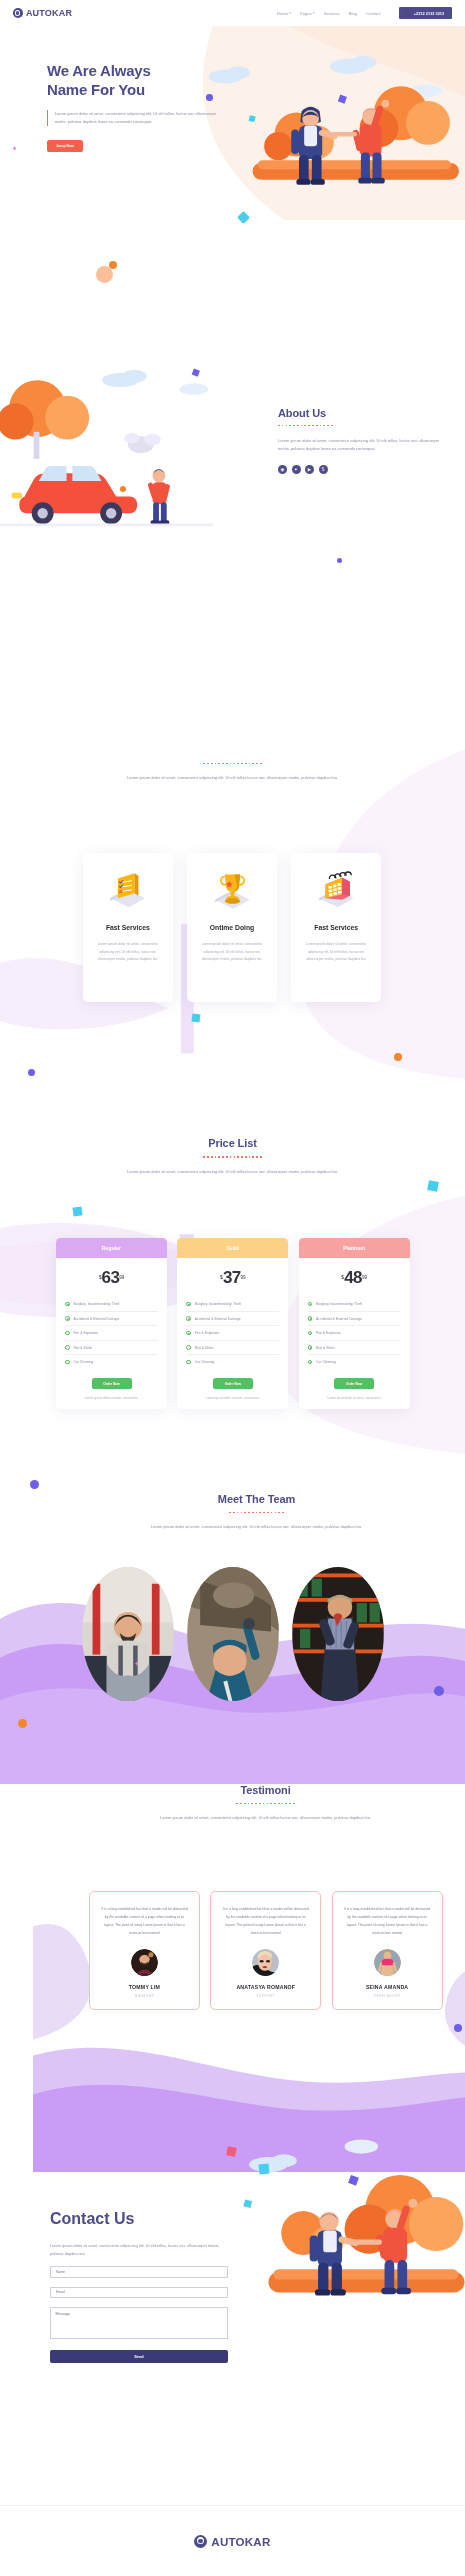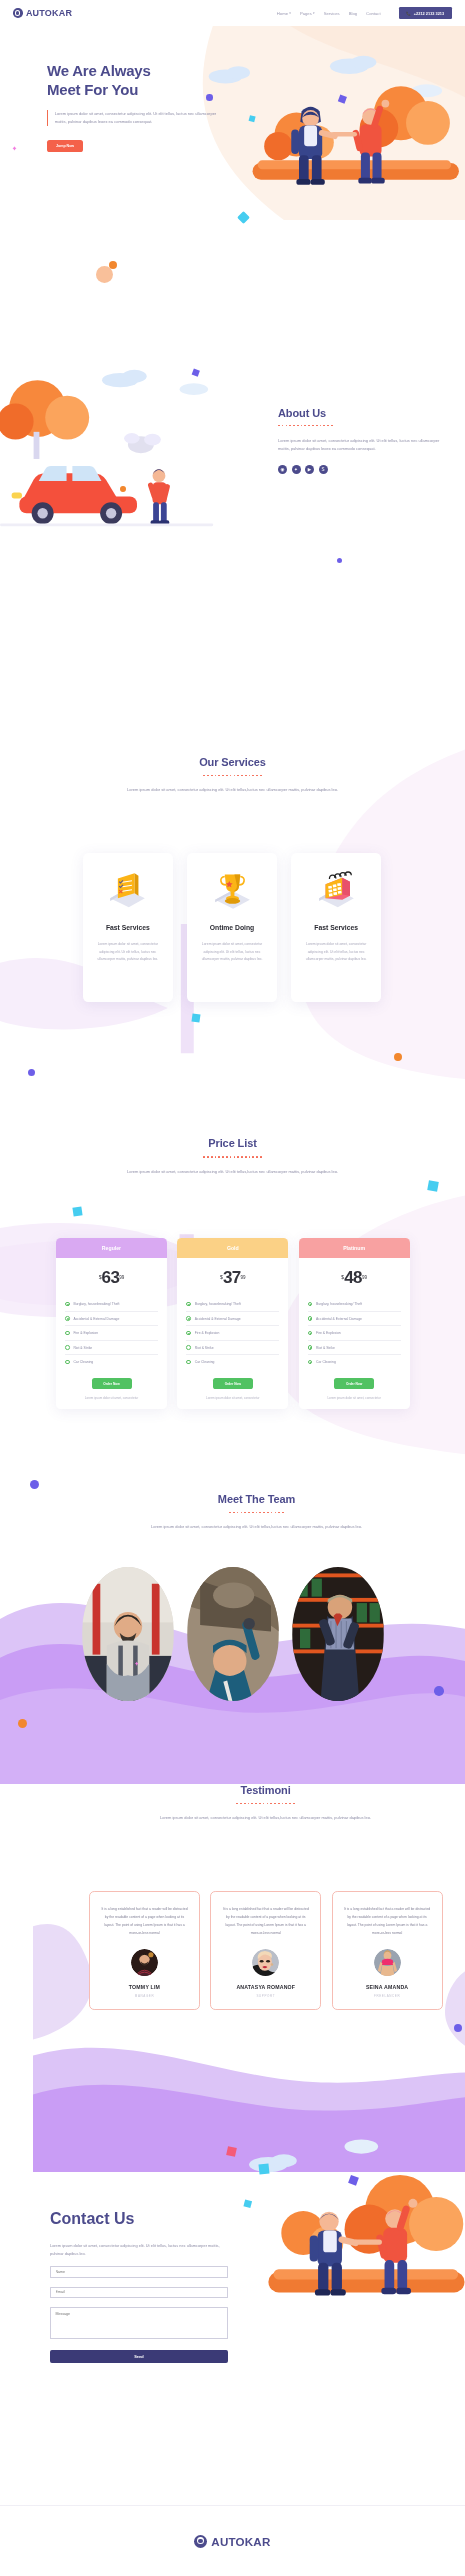--- a/index.html
+++ b/index.html
@@ -411,21 +411,21 @@
 
       <rect x="222" y="124" width="40" height="7" rx="3.5" fill="#f5b895"></rect>
 
       <rect x="236" y="66" width="11" height="11" fill="#6d5fe8" transform="rotate(20 236 66)"></rect>
       <rect x="96" y="98" width="9" height="9" fill="#46cdf0" transform="rotate(14 96 98)"></rect>
     </svg>
 
     <div class="hero-text">
       <div class="hero-title">
         <span>We Are Always</span><br>
-        <span>Meet For You</span>
+        <span>Name For You</span>
       </div>
       <div class="hero-body">
         <div class="hero-bar"></div>
         <div class="hero-desc">Lorem ipsum dolor sit amet, consectetur adipiscing elit. Ut elit tellus, luctus nec ullamcorper mattis, pulvinar dapibus leoex ea commodo consequat.</div>
       </div>
       <div class="btn-jump">Jump Now</div>
     </div>
     <span class="star-pink">✦</span>
     <span class="dot-purple-1"></span>
   </div>
@@ -508,21 +508,20 @@
   <span class="dot-orange-2"></span>
 
   <div class="services">
     <svg class="svc-wave" viewBox="0 0 720 560" preserveAspectRatio="none">
       <path d="M720,30 C560,90 500,190 470,330 C445,450 520,520 720,540 Z" fill="#fbf3fb"></path>
       <path d="M0,360 C120,330 180,400 260,430 C180,470 60,470 0,450 Z" fill="#f7eefb"></path>
       <path d="M280,300 L300,300 L300,500 L280,500 Z" fill="#ead8f5" opacity="0.75"></path>
     </svg>
 
     <div class="center" style="position:absolute; top:26px; left:0; width:465px;">
-      <div class="sec-title">Our Services</div>
       <div class="dots-center">
         <i></i>
           <i></i>
           <i></i>
           <i></i>
           <i></i>
           <i></i>
           <i></i>
           <i></i>
           <i></i>

